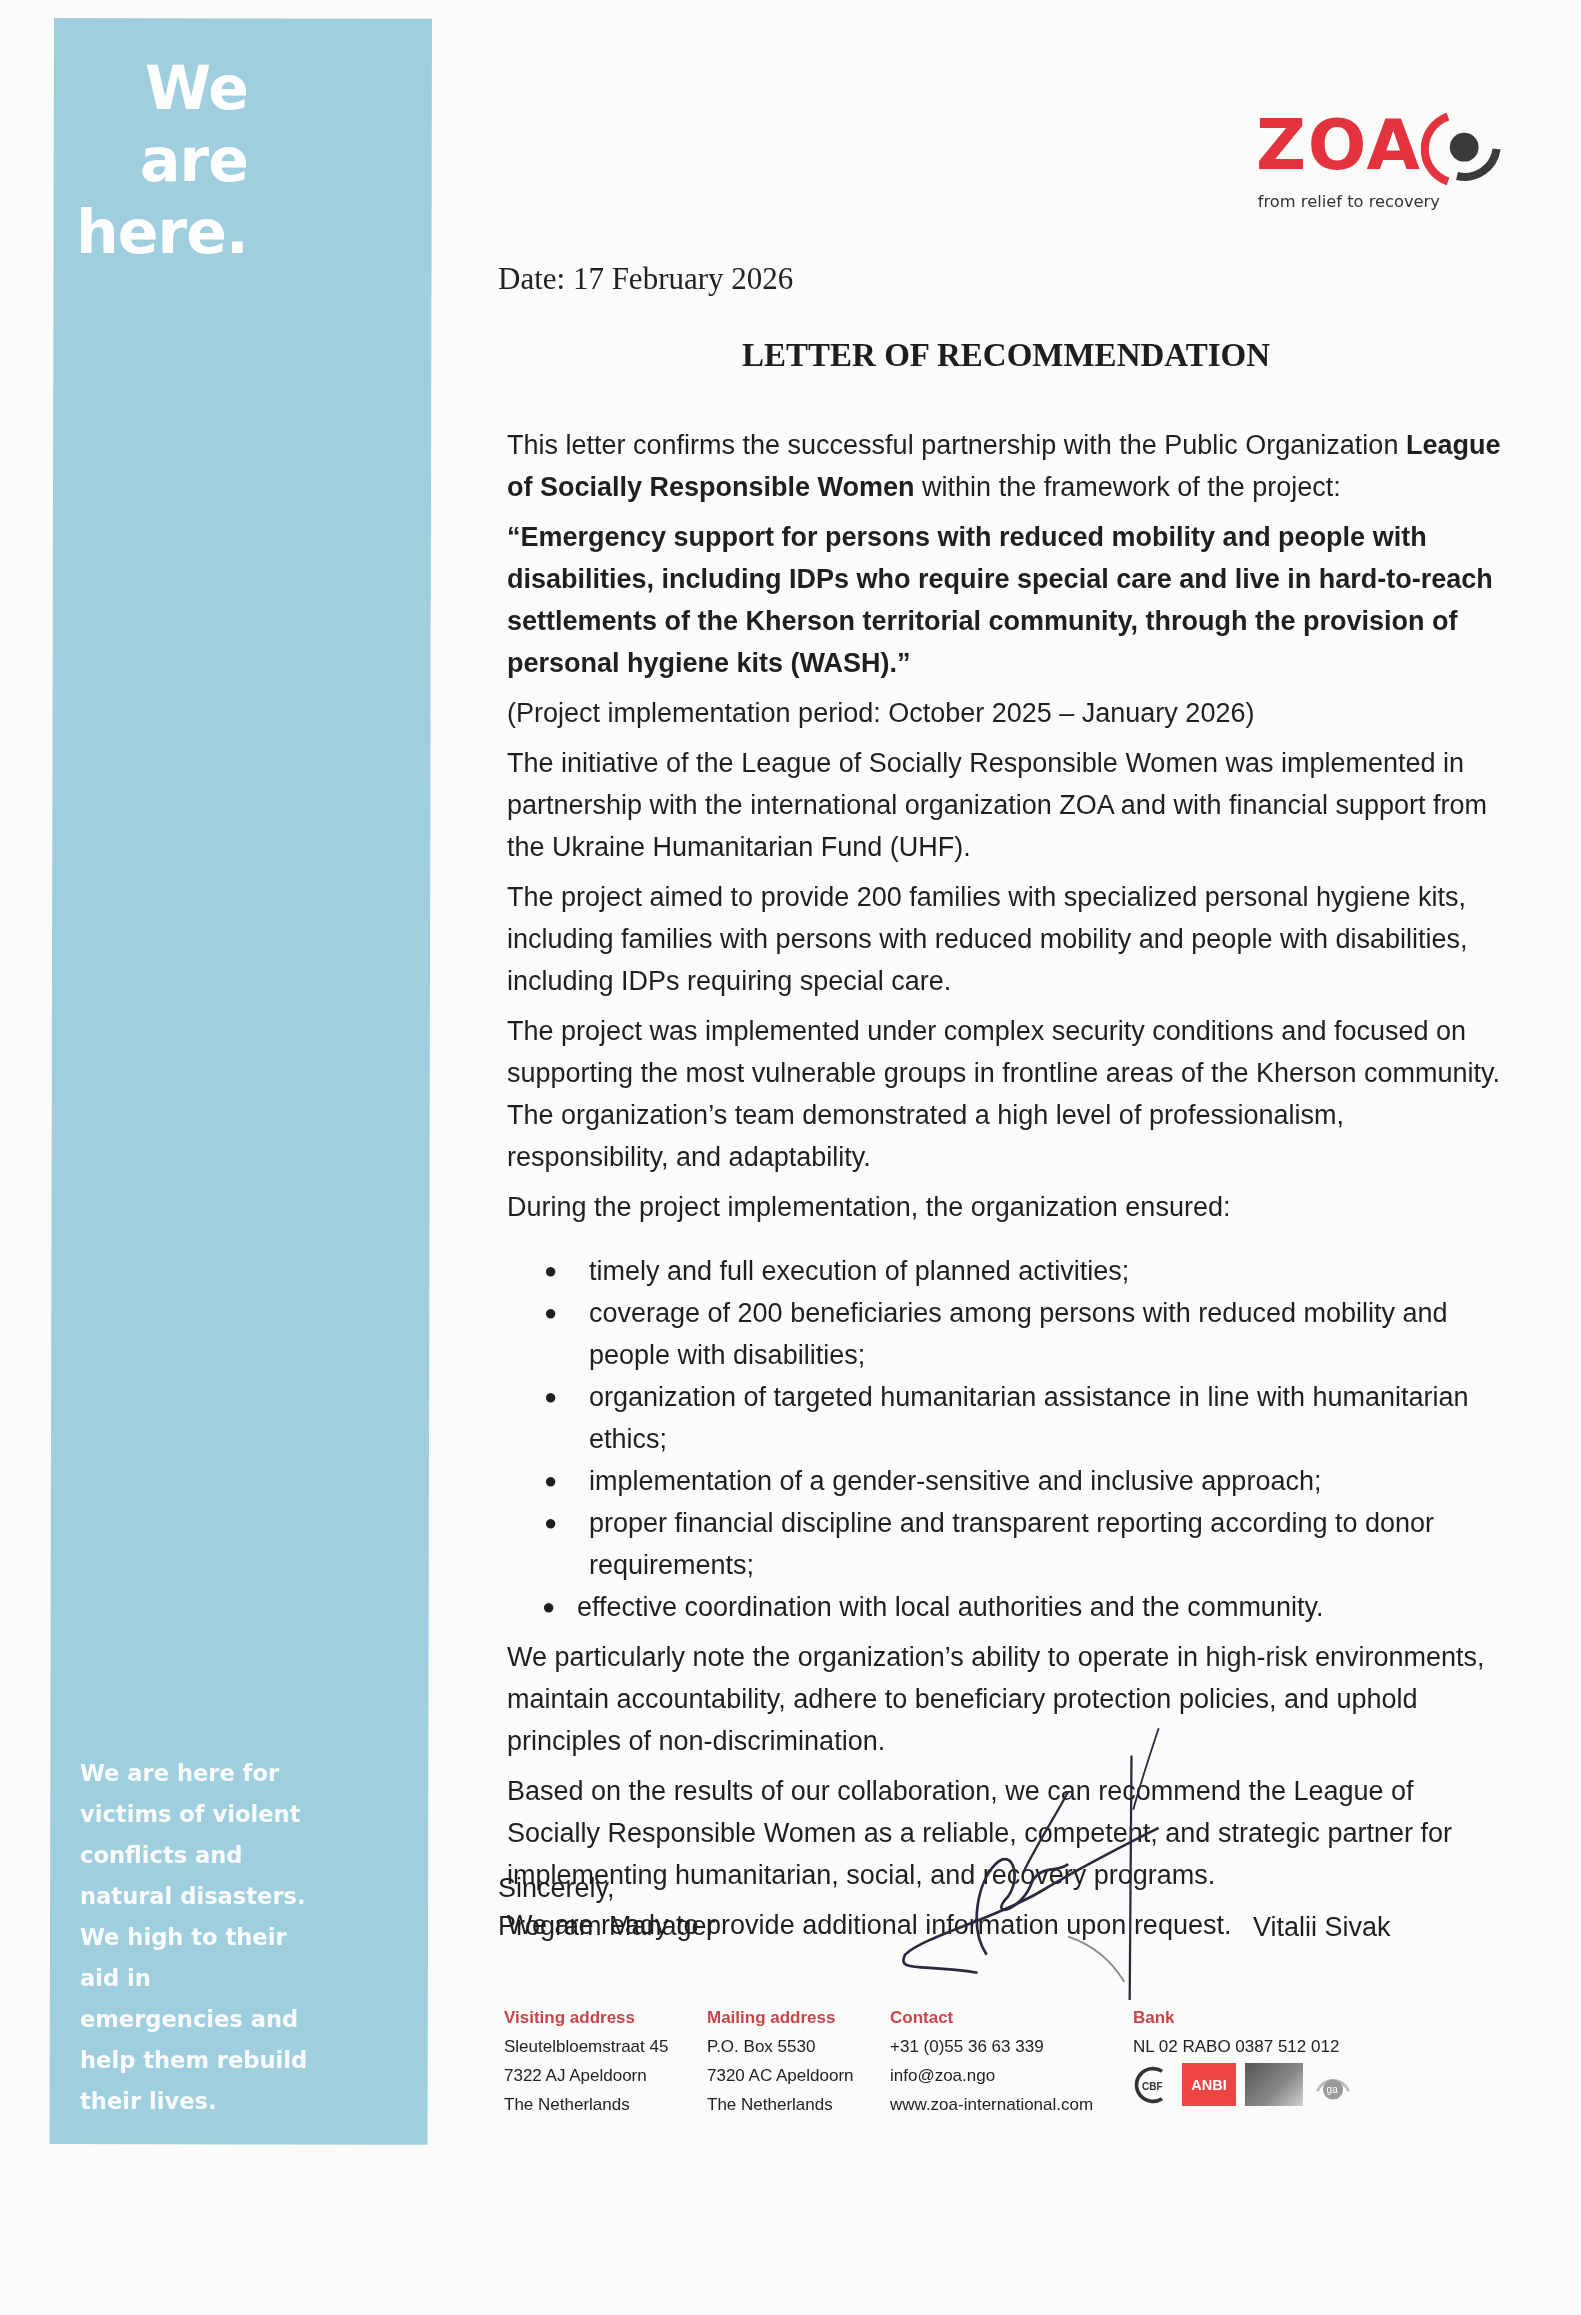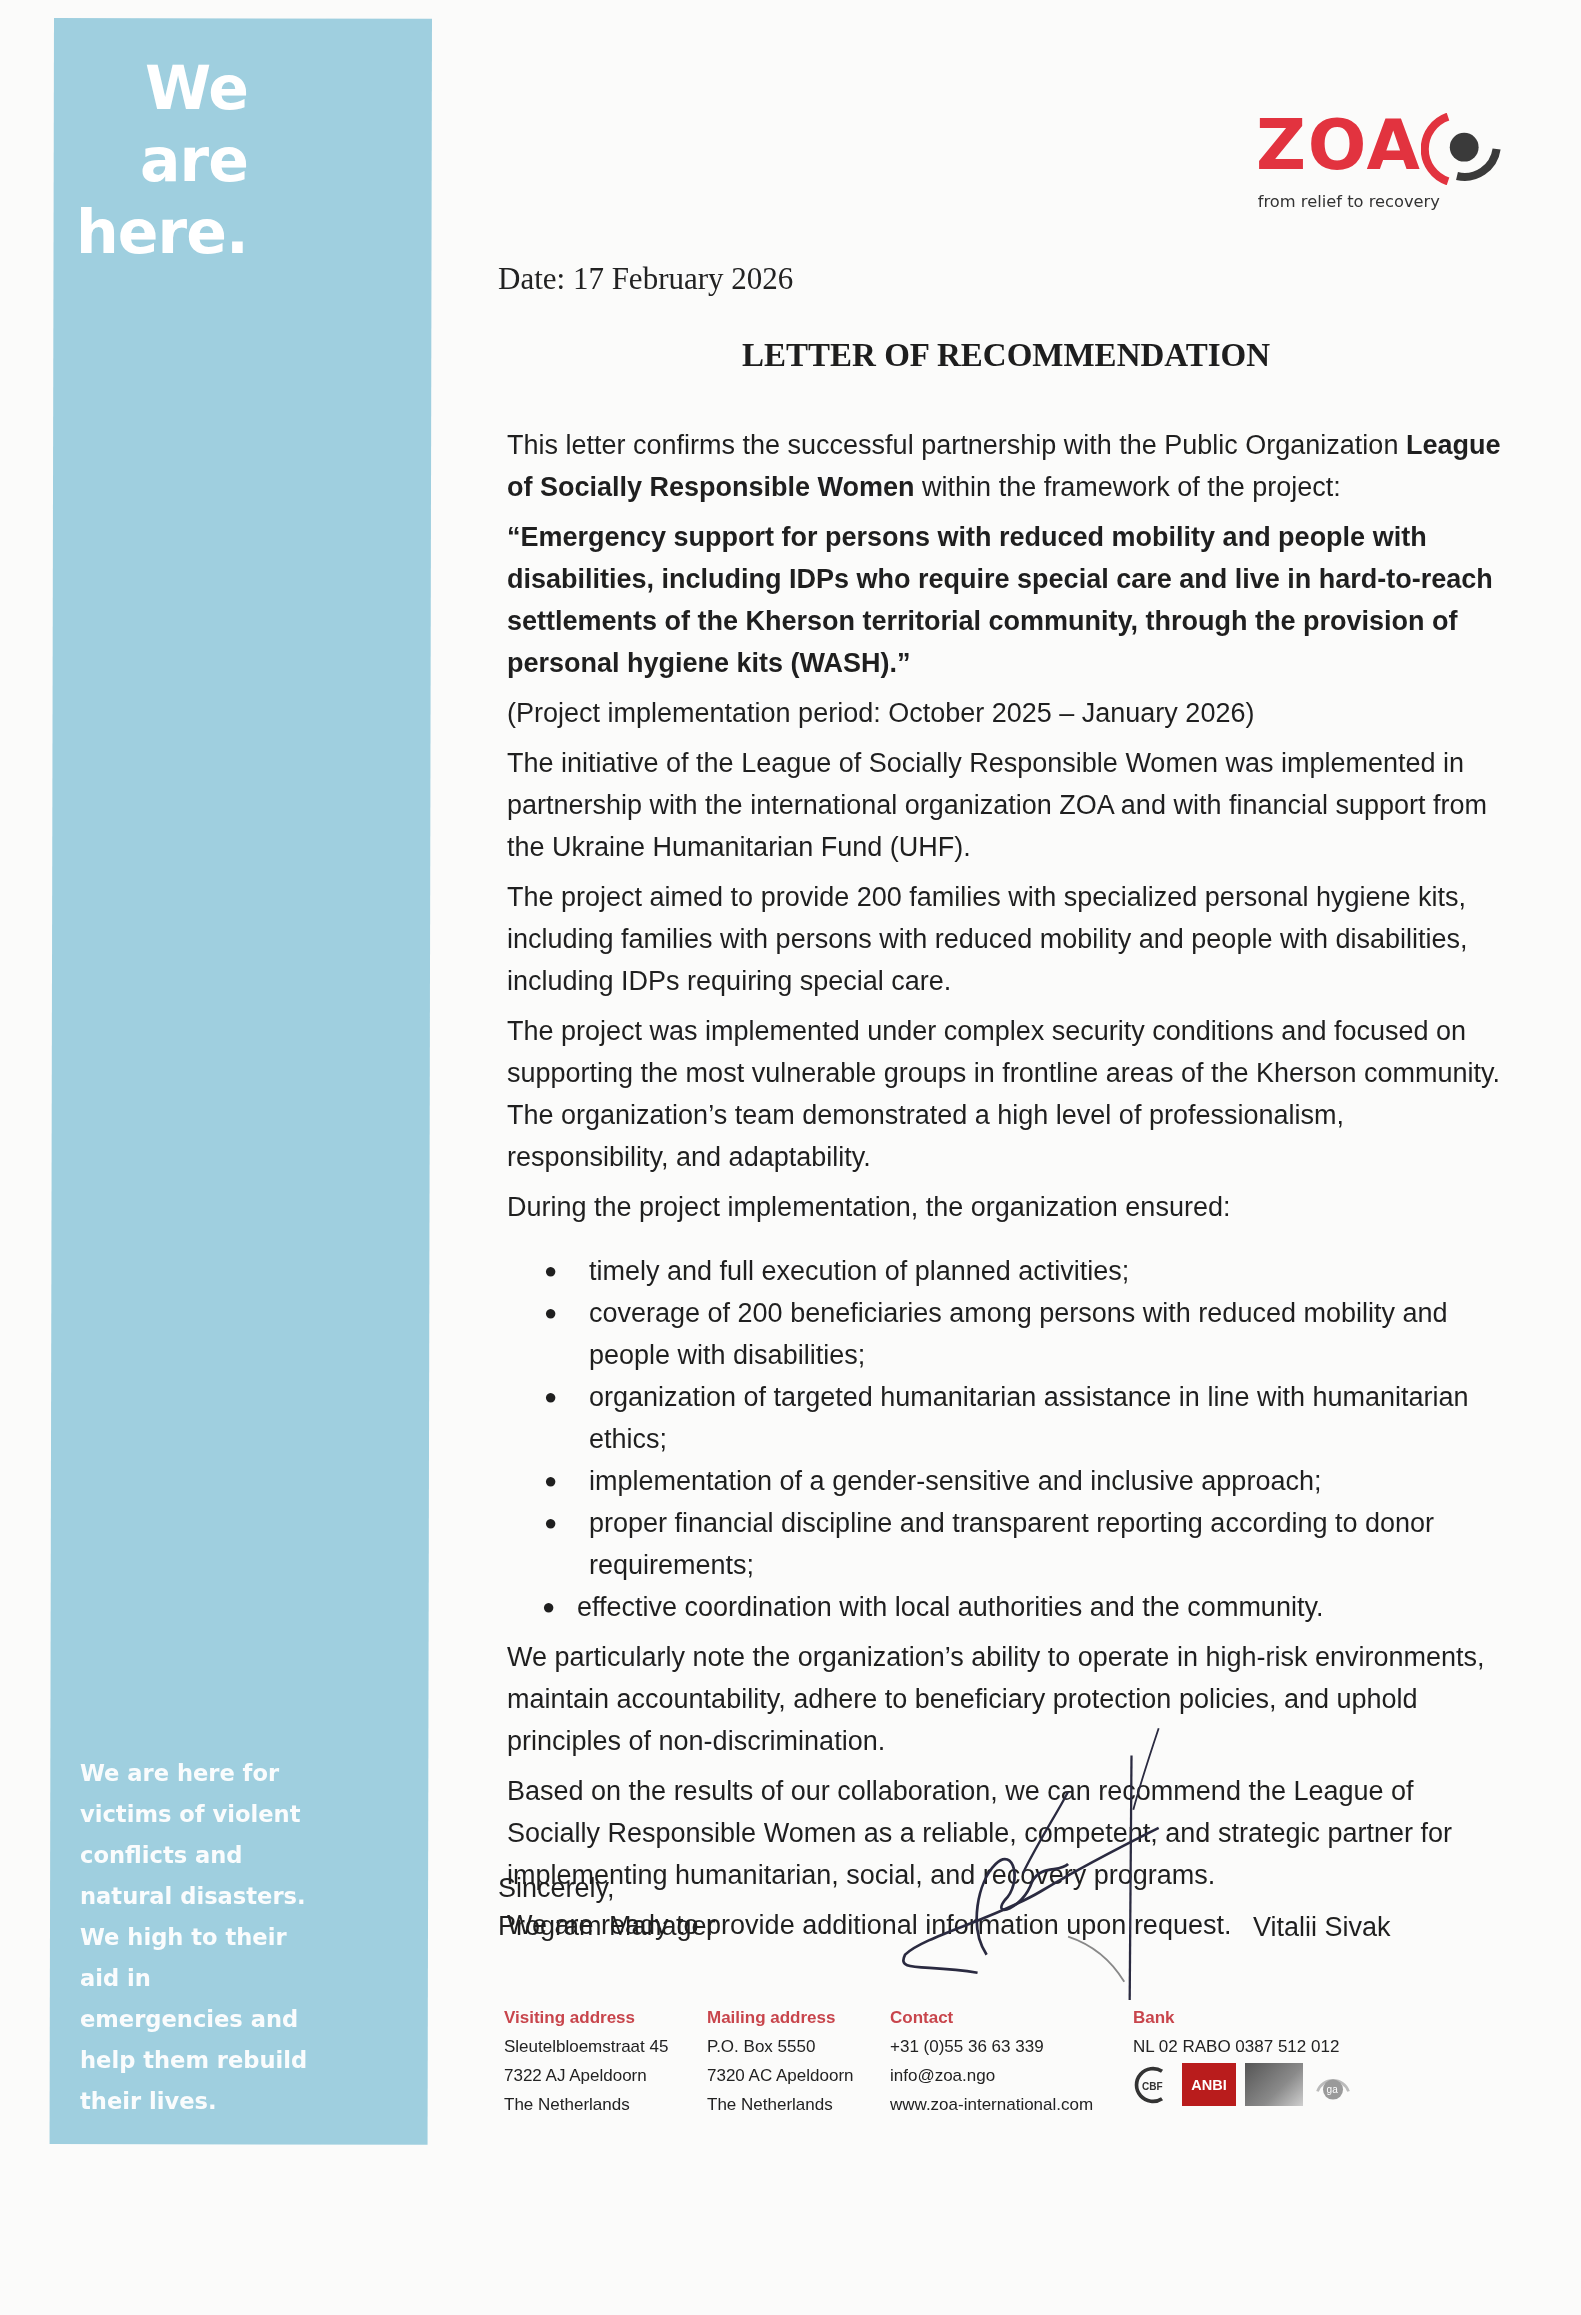--- a/index.html
+++ b/index.html
@@ -152,21 +152,21 @@
 
     .badges {
       position: absolute;
       left: 1131px; top: 2061px;
       height: 47px;
       display: flex; align-items: center; gap: 9px;
     }
     .badge { width: 42px; height: 42px; }
     .badge-anbi {
       width: 54px; height: 43px;
-      background: #b91c1c; color: #fff;
+      background: #ef4444; color: #fff;
       font-weight: bold; font-size: 14.5px;
       display: flex; align-items: center; justify-content: center;
     }
     .badge-photo {
       width: 58px; height: 43px;
       background: linear-gradient(135deg, #555 0%, #8a8a8a 60%, #cfcfcf 100%);
     }
   </style>
 </head>
 <body>
@@ -243,21 +243,21 @@
 <div class="signer">Vitalii Sivak</div>
 
 <div class="footer f1">
   <div class="hd">Visiting address</div>
   <div>Sleutelbloemstraat 45</div>
   <div>7322 AJ Apeldoorn</div>
   <div>The Netherlands</div>
 </div>
 <div class="footer f2">
   <div class="hd">Mailing address</div>
-  <div>P.O. Box 5550</div>
+  <div>P.O. Box 5530</div>
   <div>7320 AC Apeldoorn</div>
   <div>The Netherlands</div>
 </div>
 <div class="footer f3">
   <div class="hd">Contact</div>
   <div>+31 (0)55 36 63 339</div>
   <div>info@zoa.ngo</div>
   <div>www.zoa-international.com</div>
 </div>
 <div class="footer f4">

